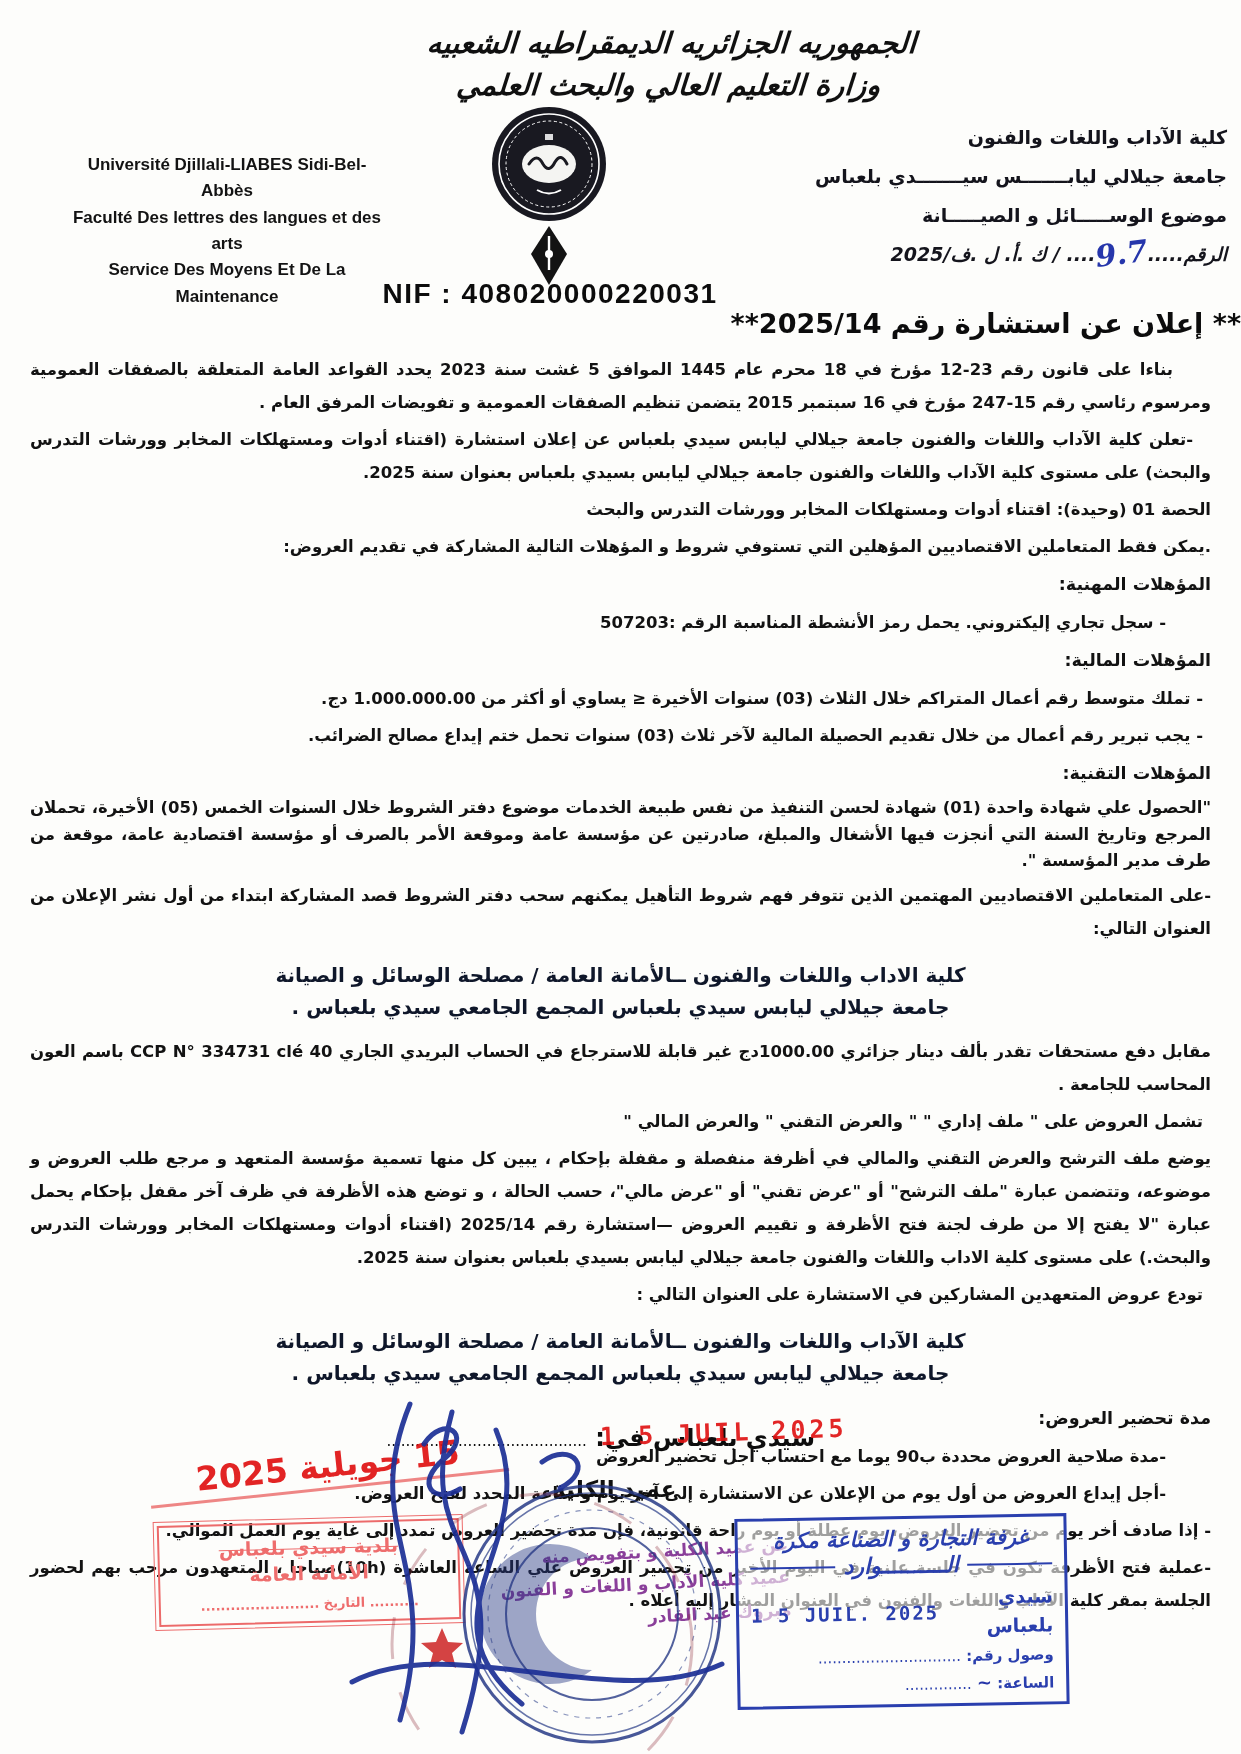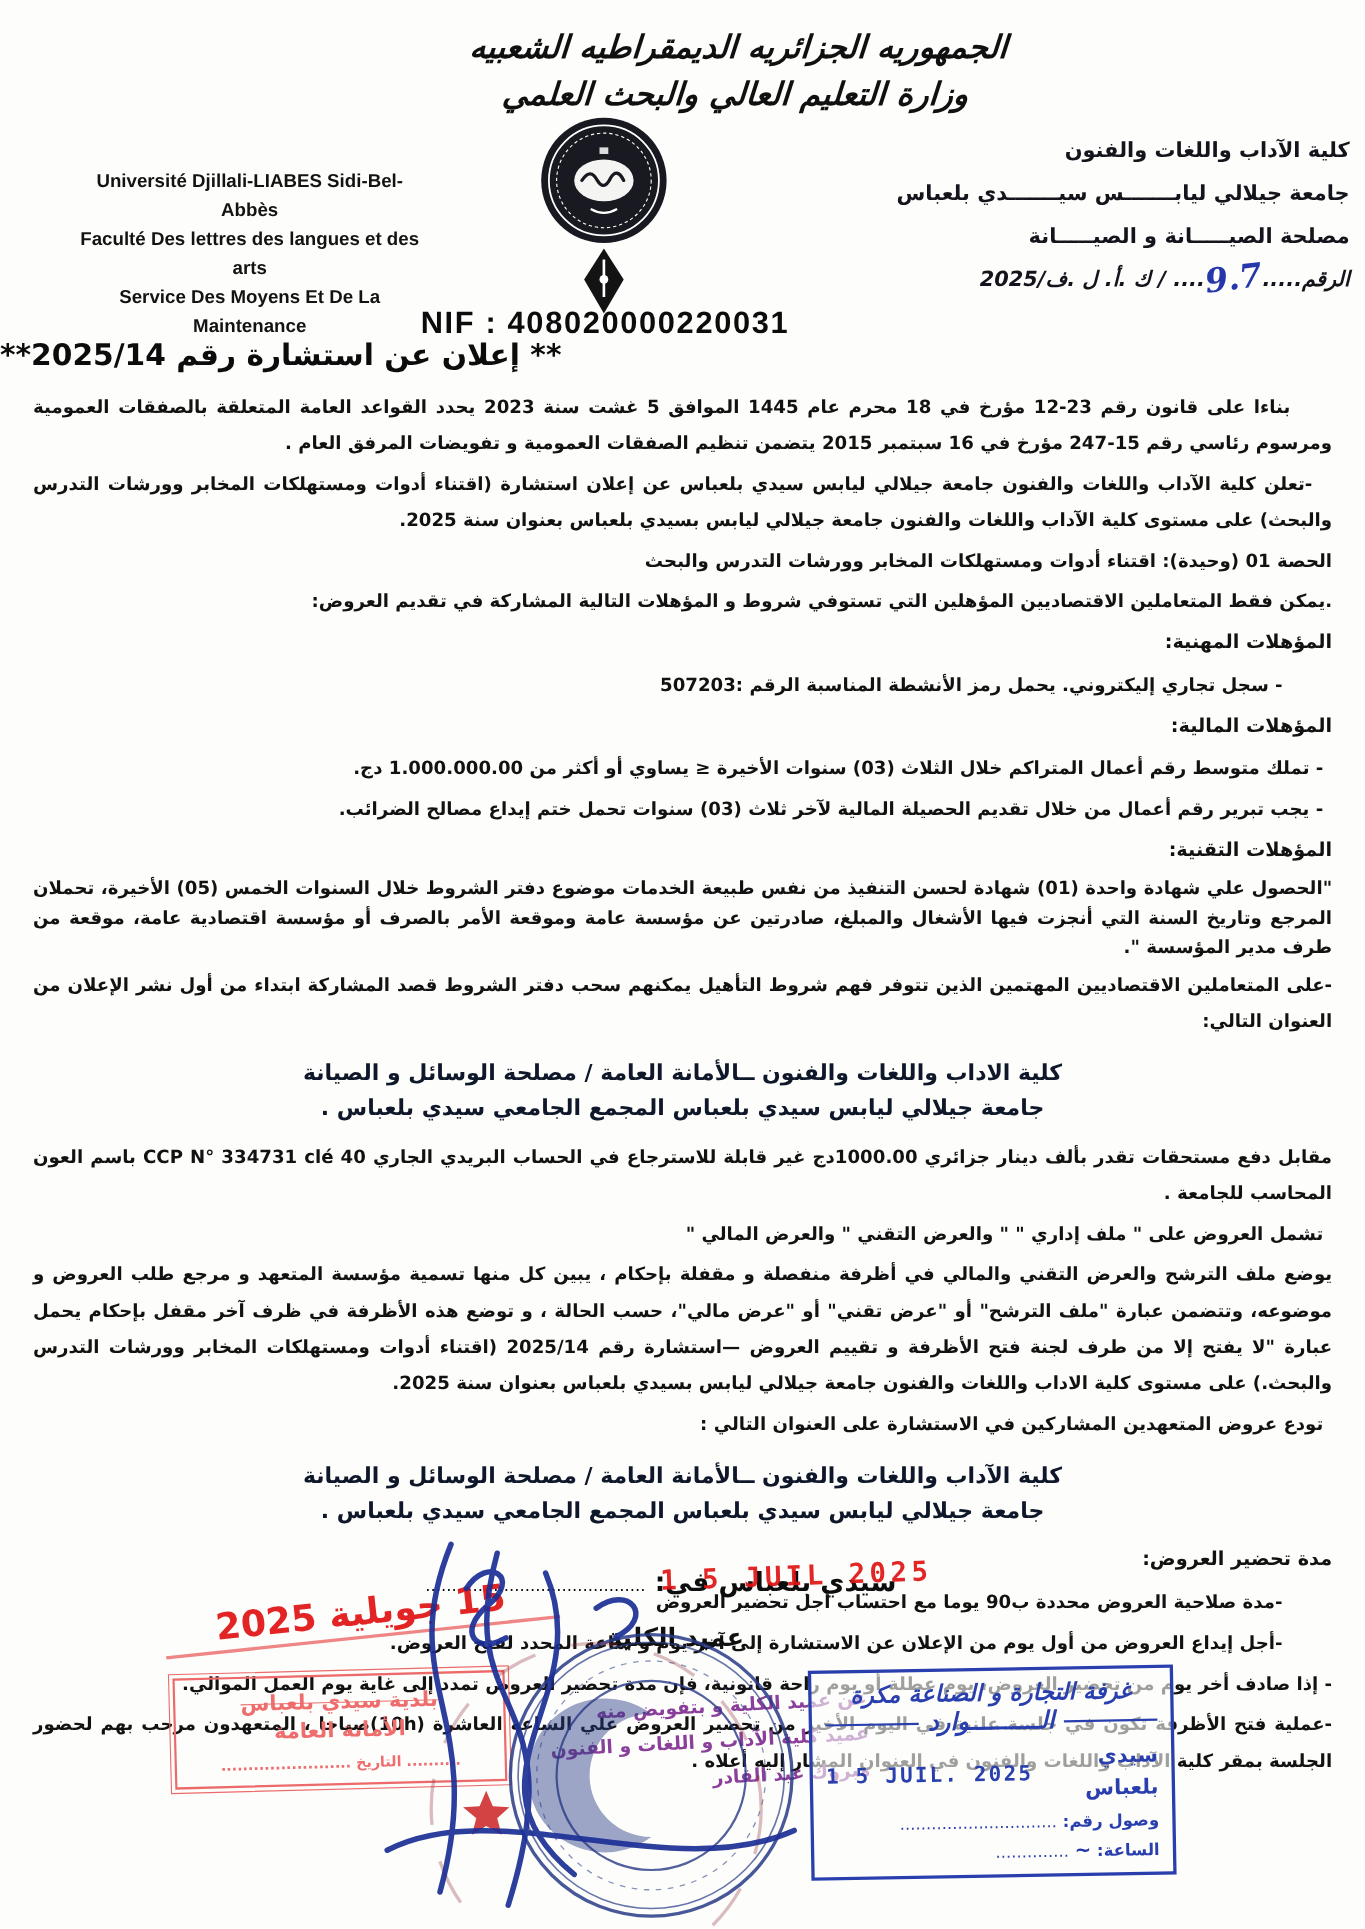--- a/index.html
+++ b/index.html
@@ -33,21 +33,21 @@
     display:inline-block; color:#2636ab; font-size:30px; font-weight:bold;
     font-style:italic; transform:rotate(-7deg) translateY(3px); line-height:0.5;
     font-family:"DejaVu Serif", serif;
   }
   .nif {
     position:absolute; top:278px; left:0; width:1100px; text-align:center;
     font-family:"Liberation Sans", sans-serif; font-weight:bold;
     font-size:28px; letter-spacing:1.5px; color:#0c0c0c;
   }
   .doc-title {
-    position:absolute; top:308px; left:0; width:1241px; text-align:left;
+    position:absolute; top:308px; left:0; width:1241px; text-align:right;
     direction:rtl; font-size:27px; font-weight:bold; color:#0c0c0c;
   }
   
   .body-text {
     position:absolute; top:349px; left:26px; right:26px;
     direction:rtl; font-size:16.5px; font-weight:bold; line-height:2.0;
     color:#121212;
   }
   .body-text p { margin:4px; text-align:justify; }
   .p-indent { text-indent:38px; }
@@ -145,21 +145,21 @@
 
   <div class="fr-block">
     <div>Université  Djillali-LIABES Sidi-Bel-Abbès</div>
     <div>Faculté Des lettres des langues et des arts</div>
     <div>Service Des Moyens Et De La Maintenance</div>
   </div>
 
   <div class="ar-block">
     <div>كلية الآداب واللغات والفنون</div>
     <div>جامعة جيلالي ليابـــــــس سيـــــــدي بلعباس</div>
-    <div>مصلحة الصيـــــانة و الصيـــــانة</div>
+    <div>موضوع الوســـــائل و الصيـــــانة</div>
     <div class="ref-line">
       <span>الرقم.....</span><span class="ref-num">9.7</span><span>.... / ك .أ. ل .ف/2025</span>
     </div>
   </div>
 
   <div class="nif">NIF : 408020000220031</div>
   <div class="doc-title">** إعلان عن استشارة رقم 2025/14**</div>
 
   <div class="body-text">
     <p class="p-indent">بناءا على قانون رقم 23-12 مؤرخ في 18 محرم عام 1445 الموافق 5 غشت سنة 2023 يحدد القواعد العامة المتعلقة بالصفقات العمومية ومرسوم رئاسي رقم 15-247 مؤرخ في 16 سبتمبر 2015 يتضمن تنظيم الصفقات العمومية و تفويضات المرفق العام .</p>

